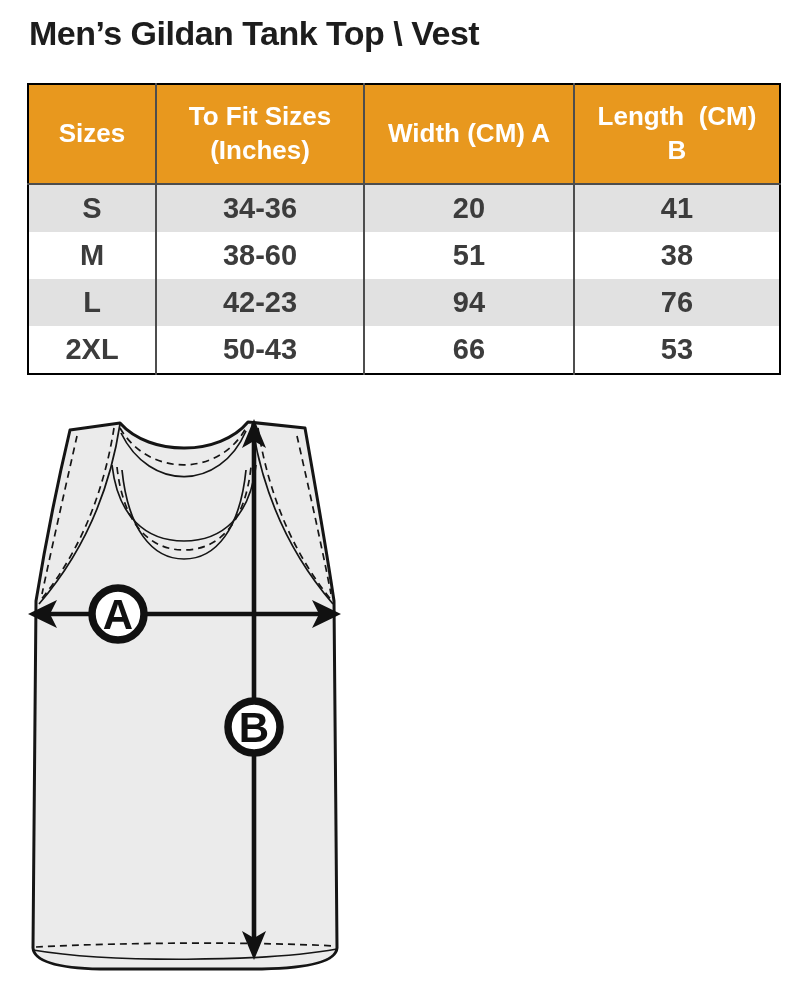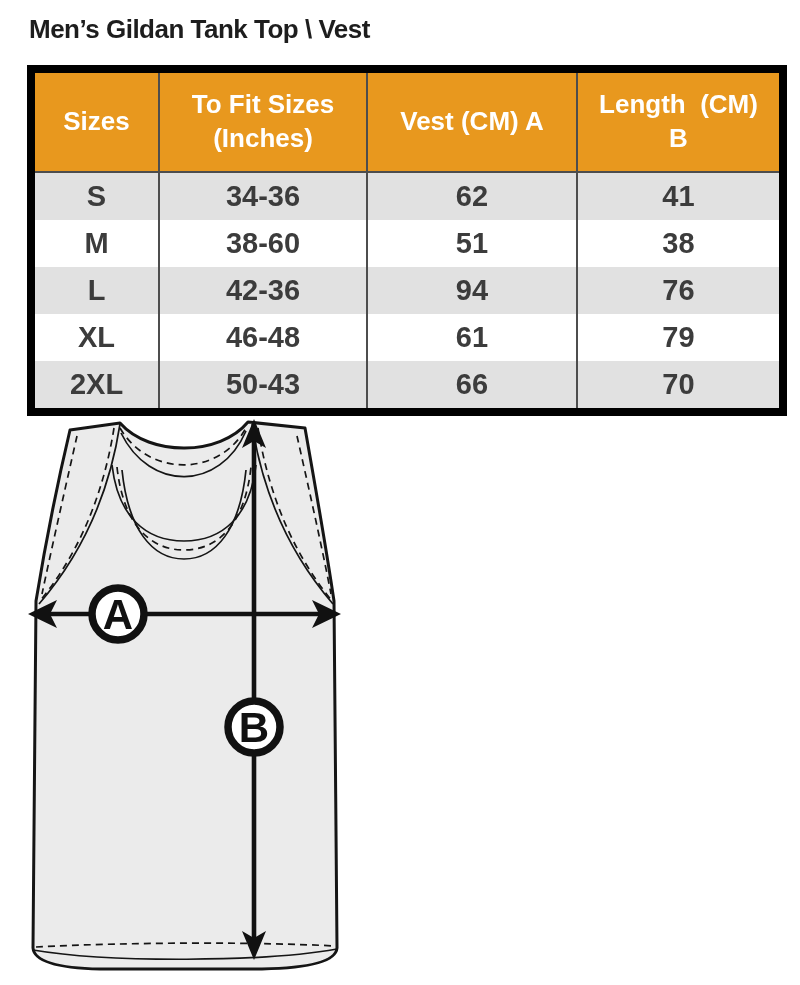--- a/index.html
+++ b/index.html
@@ -7,33 +7,33 @@
     width: 800px; height: 985px;
     background: #ffffff;
     font-family: "Liberation Sans", sans-serif;
     position: relative;
     overflow: hidden;
   }
   .page-title {
     position: absolute;
     left: 29px; top: 14px;
     margin: 0;
-    font-size: 26px;
+    font-size: 34px;
     font-weight: bold;
     letter-spacing: -0.5px;
     color: #1d1d1d;
     white-space: nowrap;
   }
   table.size-table {
     position: absolute;
-    left: 27px; top: 65px;
+    left: 27px; top: 83px;
     width: 752px;
     border-collapse: collapse;
     table-layout: fixed;
-    border: 8px solid #000000;
+    border: 2px solid #000000;
   }
   .size-table col.c1 { width: 128px; }
   .size-table col.c2 { width: 208px; }
   .size-table col.c3 { width: 210px; }
   .size-table col.c4 { width: 206px; }
   .size-table th, .size-table td {
     border-left: 2px solid #4d4d4d;
     text-align: center;
     vertical-align: middle;
     padding: 0;
@@ -92,58 +92,52 @@
   <thead>
     <tr>
       <th>
         <span class="th-line">Sizes</span>
       </th>
       <th>
         <span class="th-line">To Fit Sizes</span>
         <span class="th-line">(Inches)</span>
       </th>
       <th>
-        <span class="th-line">Vest (CM) A</span>
+        <span class="th-line">Width (CM) A</span>
       </th>
       <th>
         <span class="th-line">Length  (CM)</span>
         <span class="th-line">B</span>
       </th>
     </tr>
   </thead>
   <tbody>
     <tr>
       <td>S</td>
       <td>34-36</td>
-      <td>62</td>
+      <td>20</td>
       <td>41</td>
     </tr>
     <tr>
       <td>M</td>
       <td>38-60</td>
       <td>51</td>
       <td>38</td>
     </tr>
     <tr>
       <td>L</td>
-      <td>42-36</td>
+      <td>42-23</td>
       <td>94</td>
       <td>76</td>
-    </tr>
-    <tr>
-      <td>XL</td>
-      <td>46-48</td>
-      <td>61</td>
-      <td>79</td>
     </tr>
     <tr>
       <td>2XL</td>
       <td>50-43</td>
       <td>66</td>
-      <td>70</td>
+      <td>53</td>
     </tr>
   </tbody>
 </table>
 
 <svg class="tank-svg" viewBox="24 414 320 560" xmlns="http://www.w3.org/2000/svg">
 
   <path class="garment" d="M 70,430 L 120,423
        C 150,457 220,456 248,422
        L 305,428
        C 312,468 325,540 334,601

